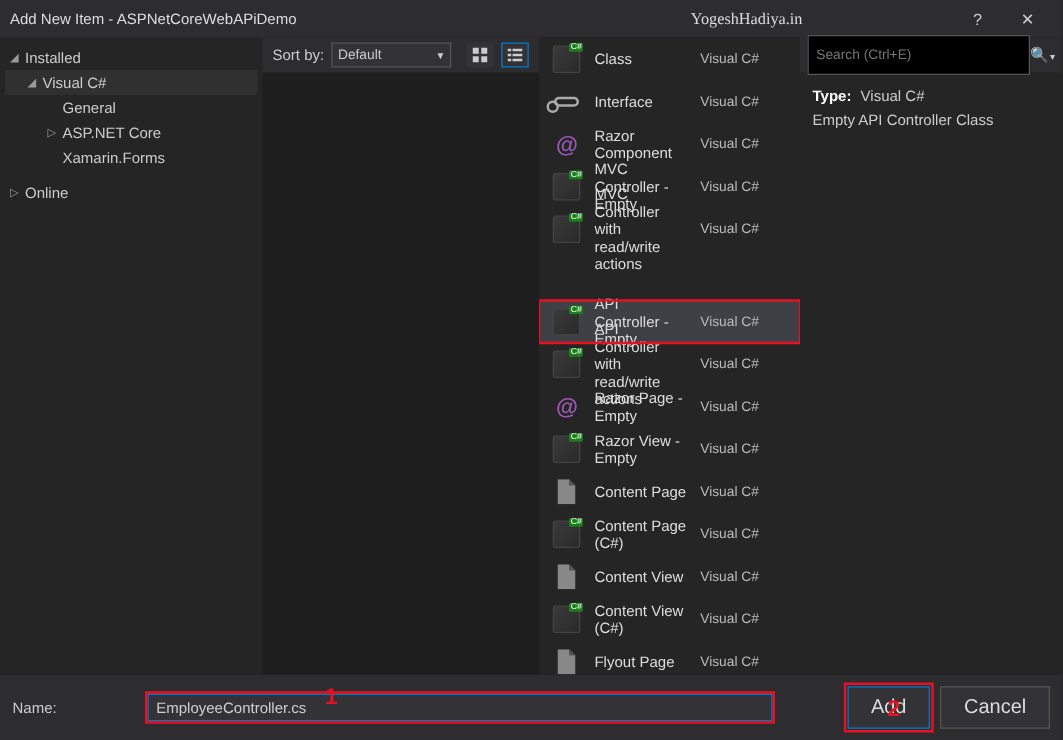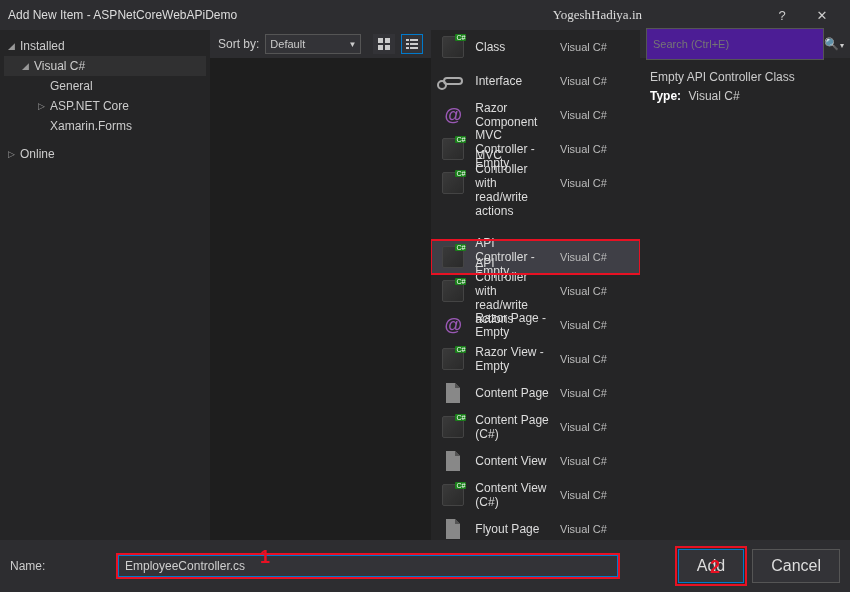--- a/index.html
+++ b/index.html
@@ -69,21 +69,21 @@
   .row .lang { width:70px; text-align:left; color:#bbb; font-size:11px;}
   .highlight-red { outline:2px solid #e81123; outline-offset:-1px;}
   .right-side {
     position:absolute; right:0; top:30px; width:210px; bottom:52px;
     background:#252526; padding:0;
   }
   .search-row {
     height:28px; background:#2d2d30; display:flex; align-items:center; padding:0 6px;
   }
   .search-input {
-    flex:1; height:20px; background:#4c1d95; border:1px solid #555; color:#888;
+    flex:1; height:20px; background:#000000; border:1px solid #555; color:#888;
     font-size:11px; padding:15px 6px;
   }
   .search-icon { width:20px; text-align:center; color:#ccc;}
   .detail { padding:10px 10px; color:#ccc; font-size:12px; line-height:1.6;}
   .detail b { color:#fff; font-weight:600;}
   .bottom {
     position:absolute; left:0; right:0; bottom:0; height:52px;
     background:#2d2d30;
     display:flex; align-items:center; padding: 0 10px; gap:8px;
   }
@@ -299,25 +299,25 @@
       </div>
     </div>
 </div>
 
 <div class="right-side">
   <div class="search-row">
     <input class="search-input" placeholder="Search (Ctrl+E)" style="">
     <span class="search-icon">🔍<span style="font-size:8px;margin-left:1px;">▾</span></span>
   </div>
   <div class="detail">
-    <div>Empty API Controller Class</div>
     <div>
       <b>Type:</b>
       <span style="margin-left:4px">Visual C#</span>
     </div>
+    <div>Empty API Controller Class</div>
   </div>
 </div>
 
 <div class="bottom">
   <span class="name-label">Name:</span>
   <input class="name-input red-box-input" value="EmployeeController.cs" style="">
   <span style="flex:1"></span>
   <button class="btn primary red-box-btn">Add</button>
   <button class="btn">Cancel</button>
 </div>

